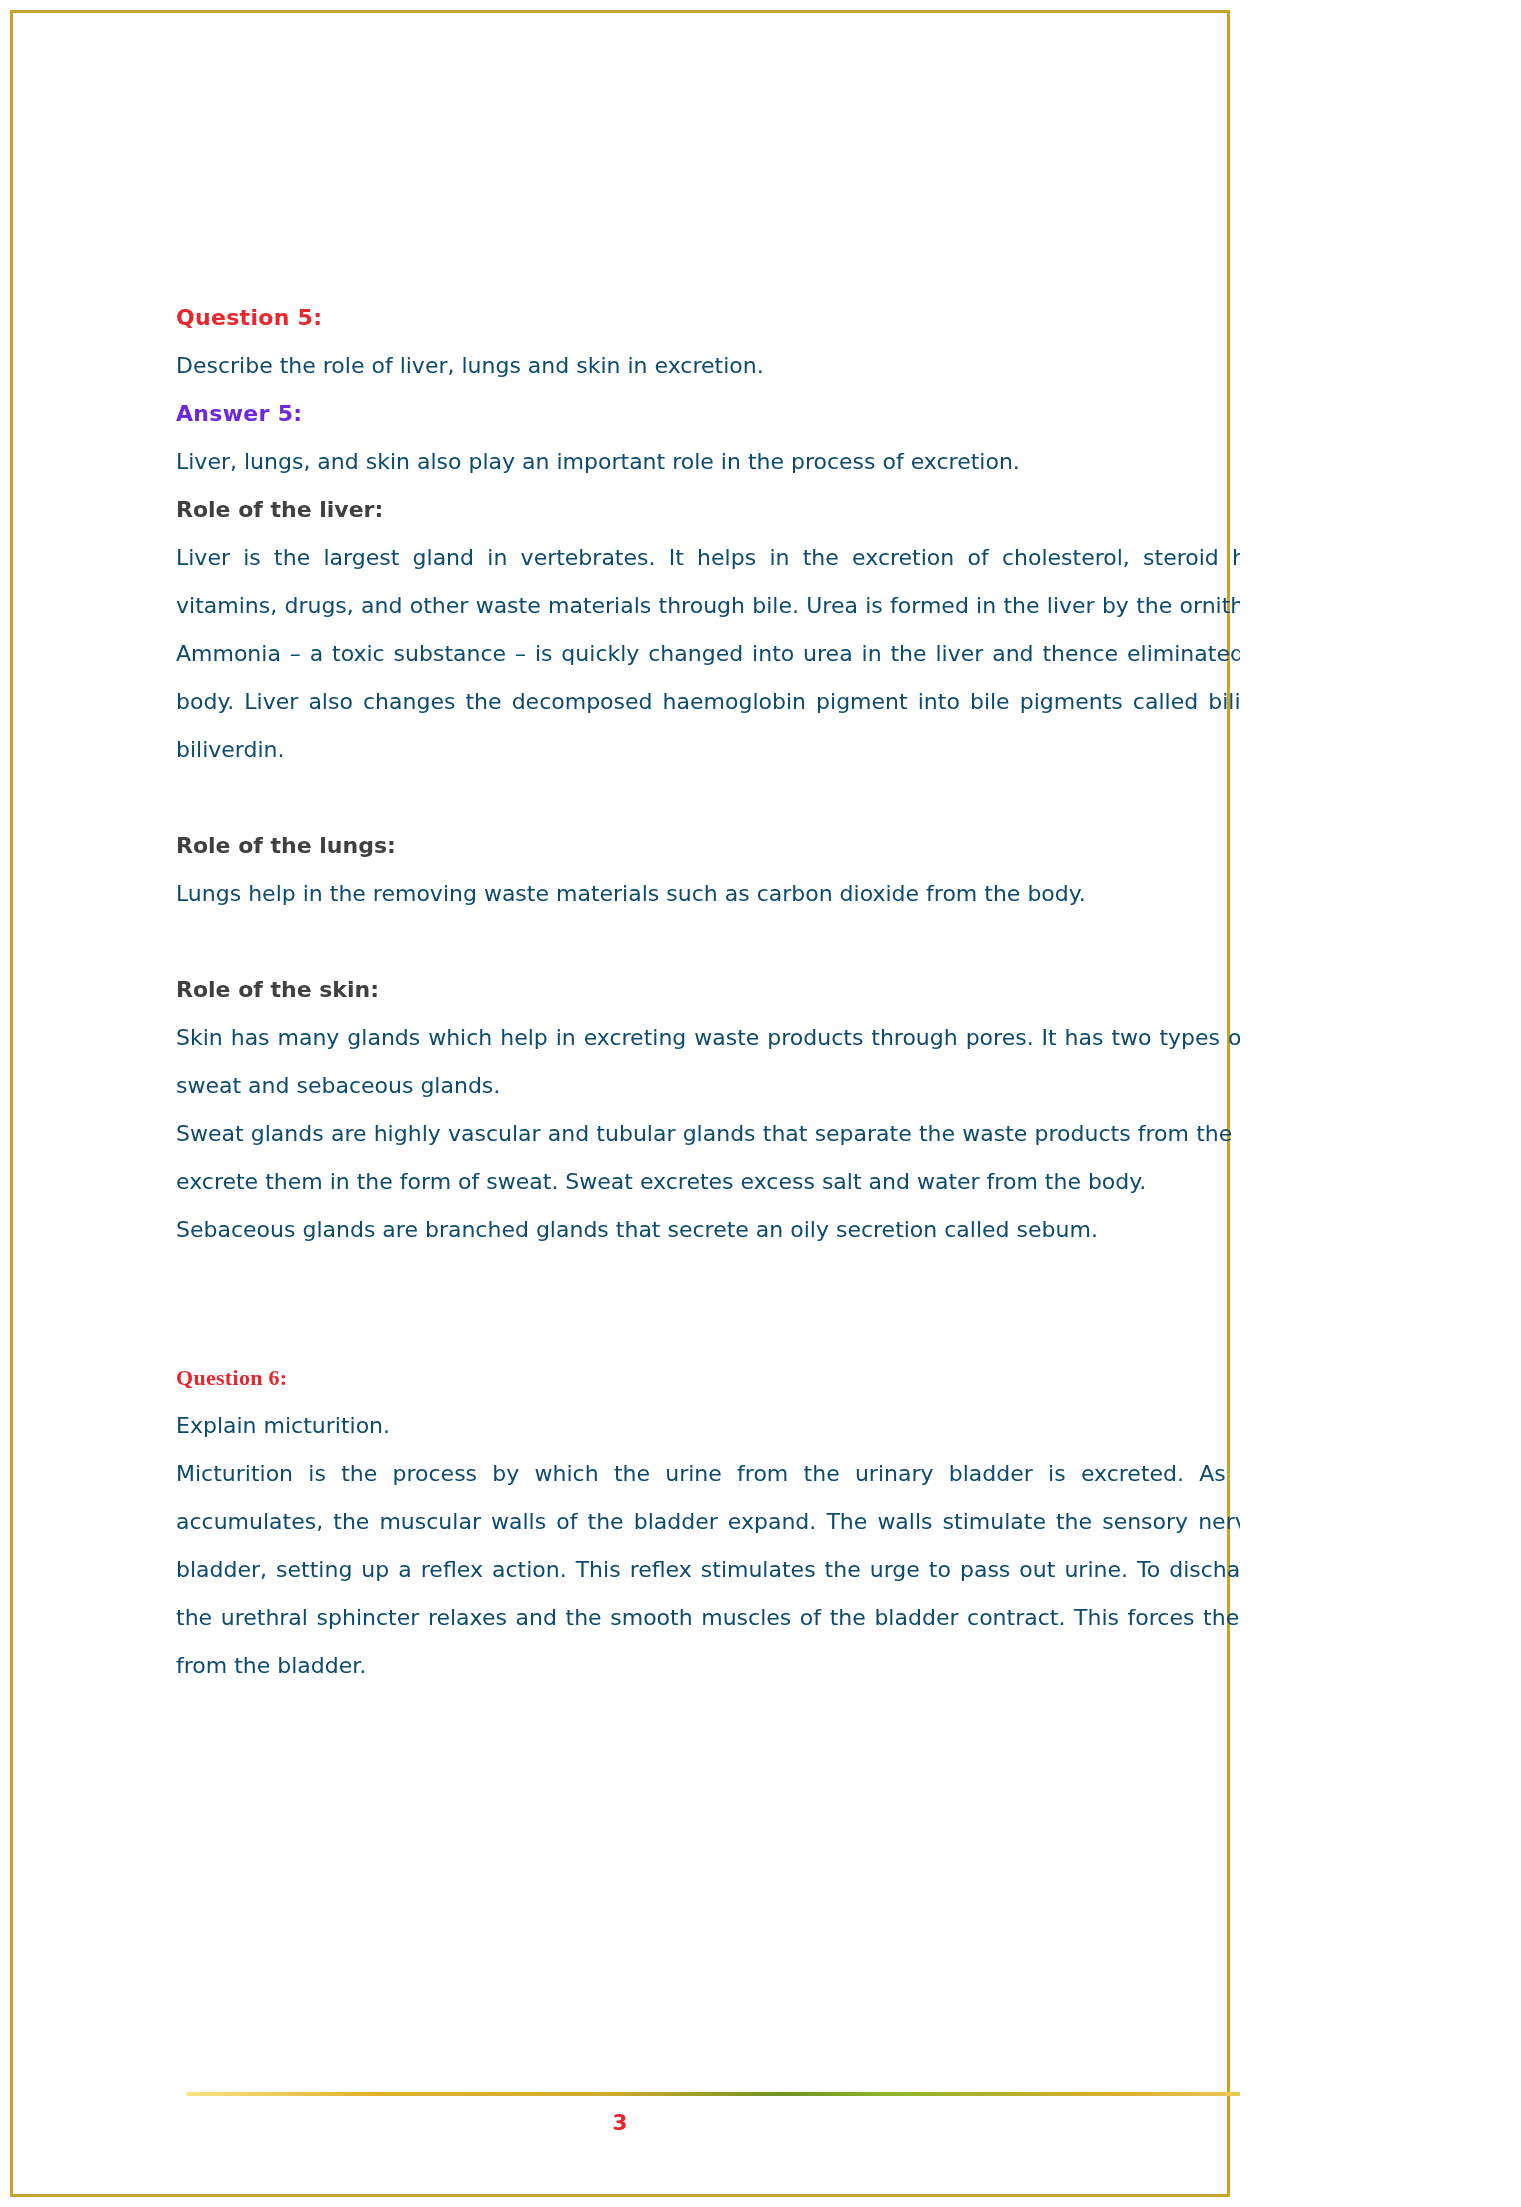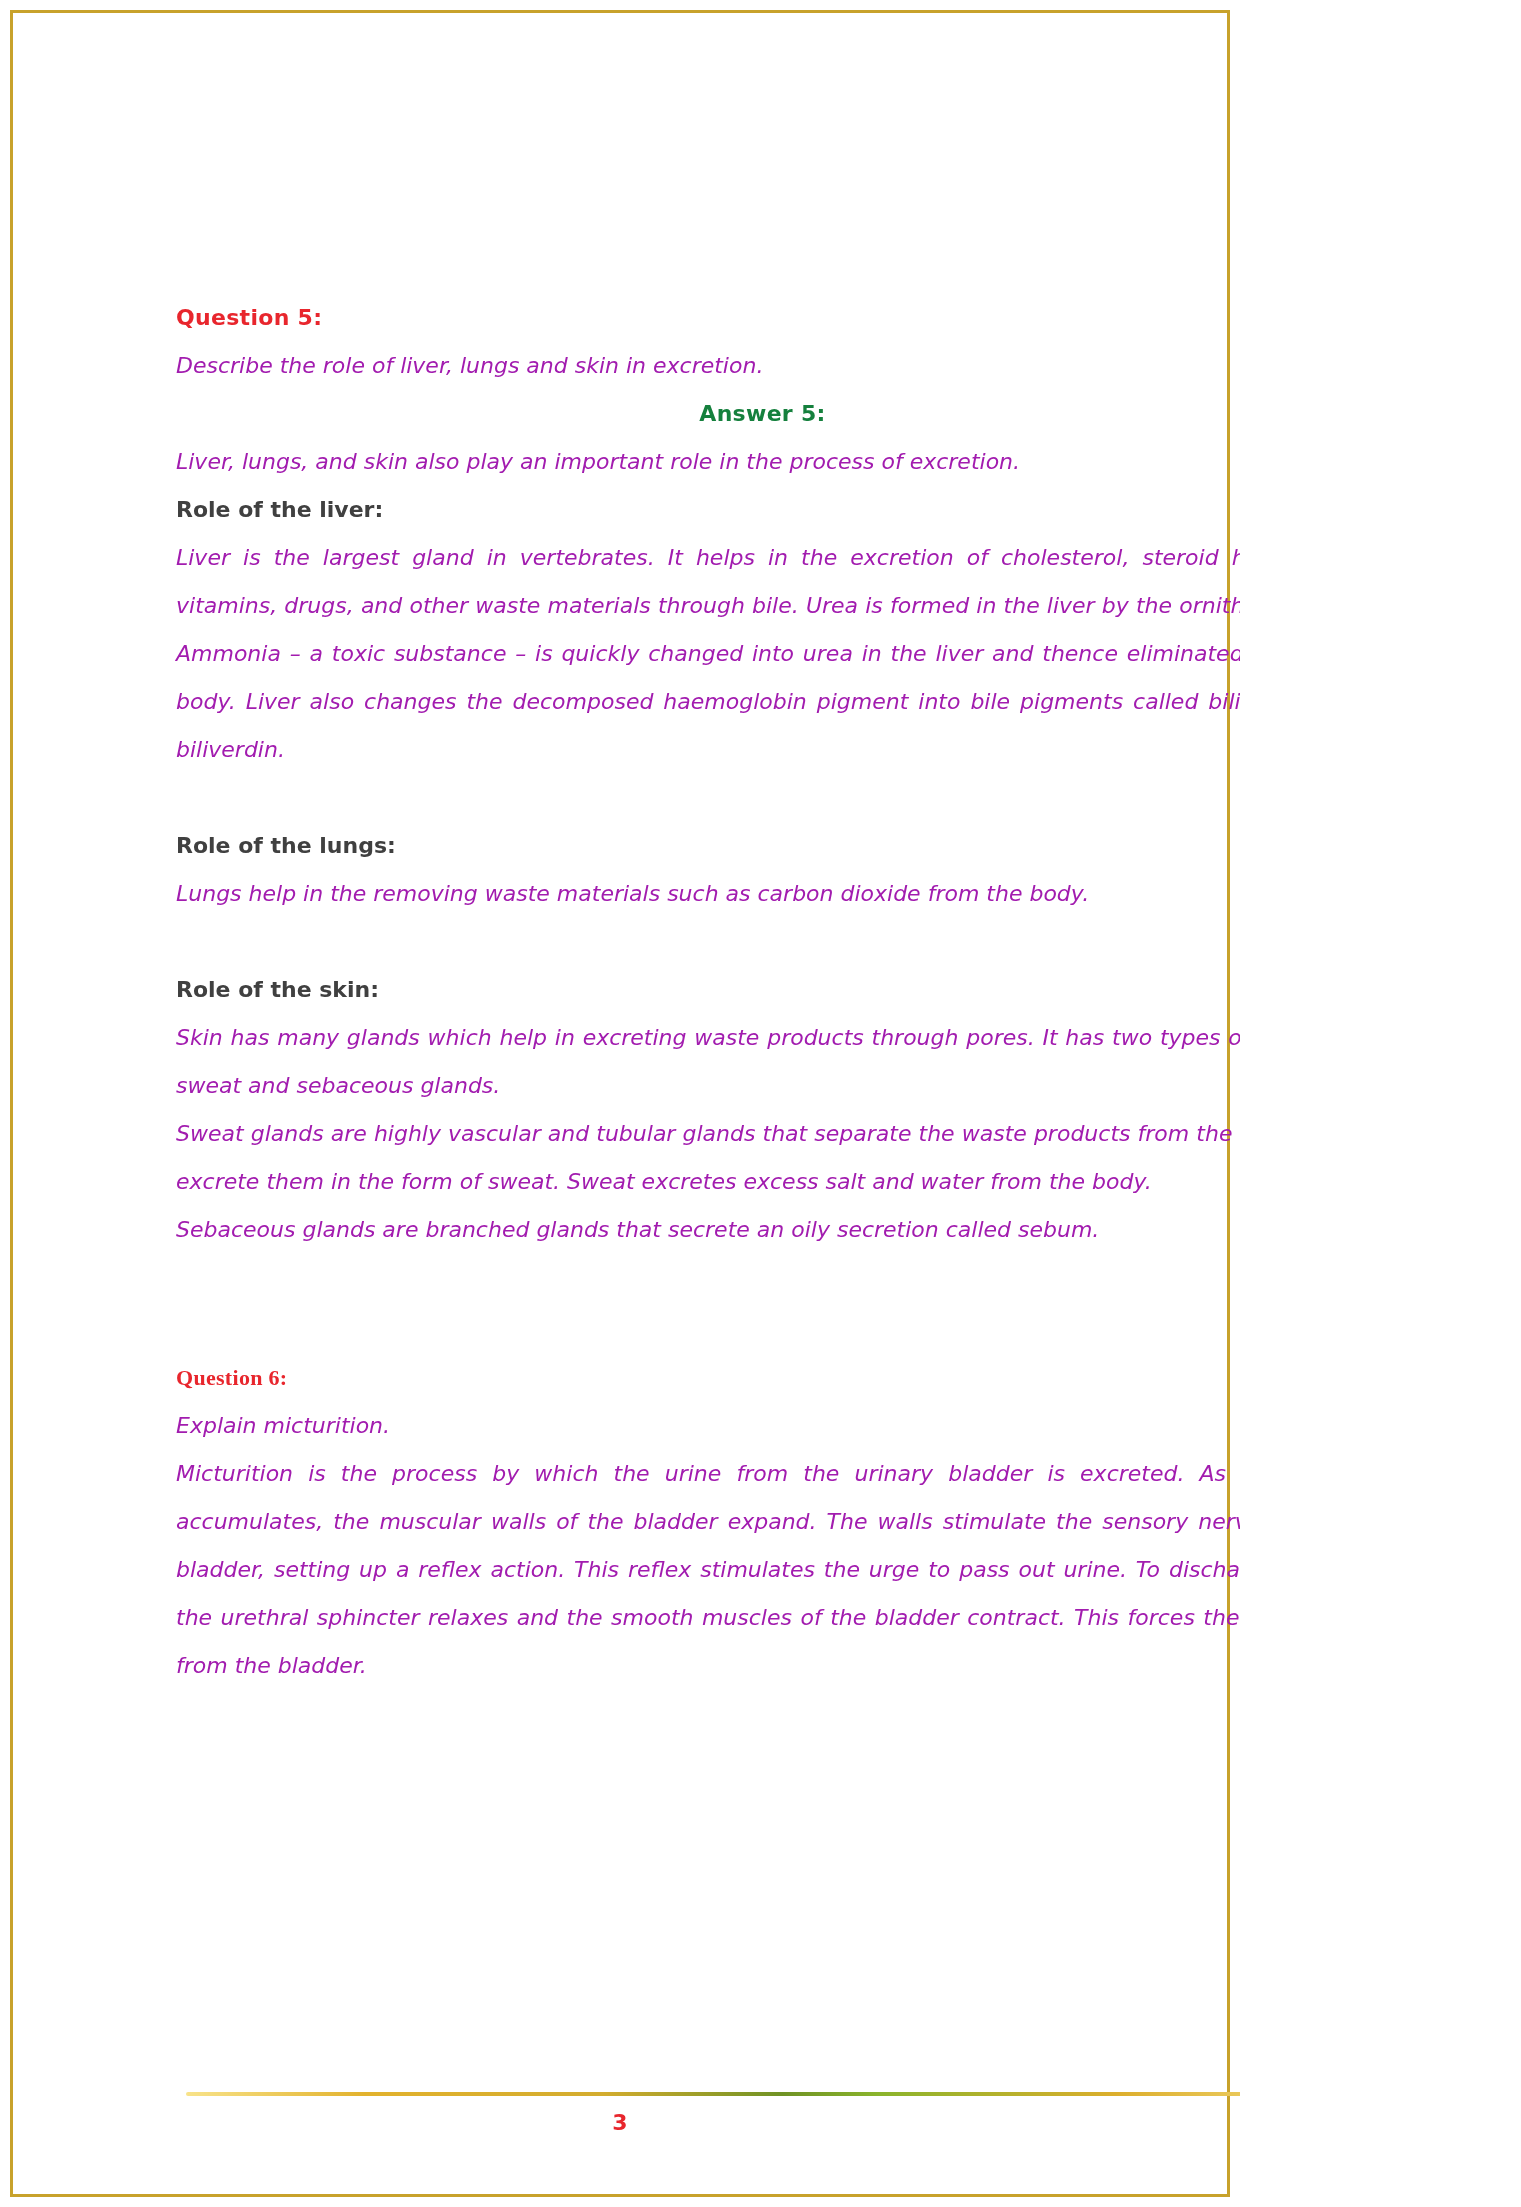--- a/index.html
+++ b/index.html
@@ -36,35 +36,33 @@
     padding: 0;
     font-size: 22px;
     line-height: 48px;
   }
   .q-heading {
     color: #e8262d;
     font-weight: bold;
     letter-spacing: 0.3px;
   }
   .a-heading {
-    color: #15803d;
+    color: #6d28d9;
     font-weight: bold;
     letter-spacing: 0.3px;
-    text-align: center;
   }
   .sub-heading {
     color: #404040;
     font-weight: bold;
   }
   .note {
     color: #6633cc;
   }
   .body-text {
-    color: #a21caf;
-    font-style: italic;
+    color: #0c4a6e;
   }
   .justify {
     text-align: justify;
   }
   .gap-1 { margin-top: 48px !important; }
   .gap-2 { margin-top: 100px !important; font-family: Liberation Serif, serif; }
   .footer-rule {
     position: absolute;
     left: 186px;
     top: 2092px;

